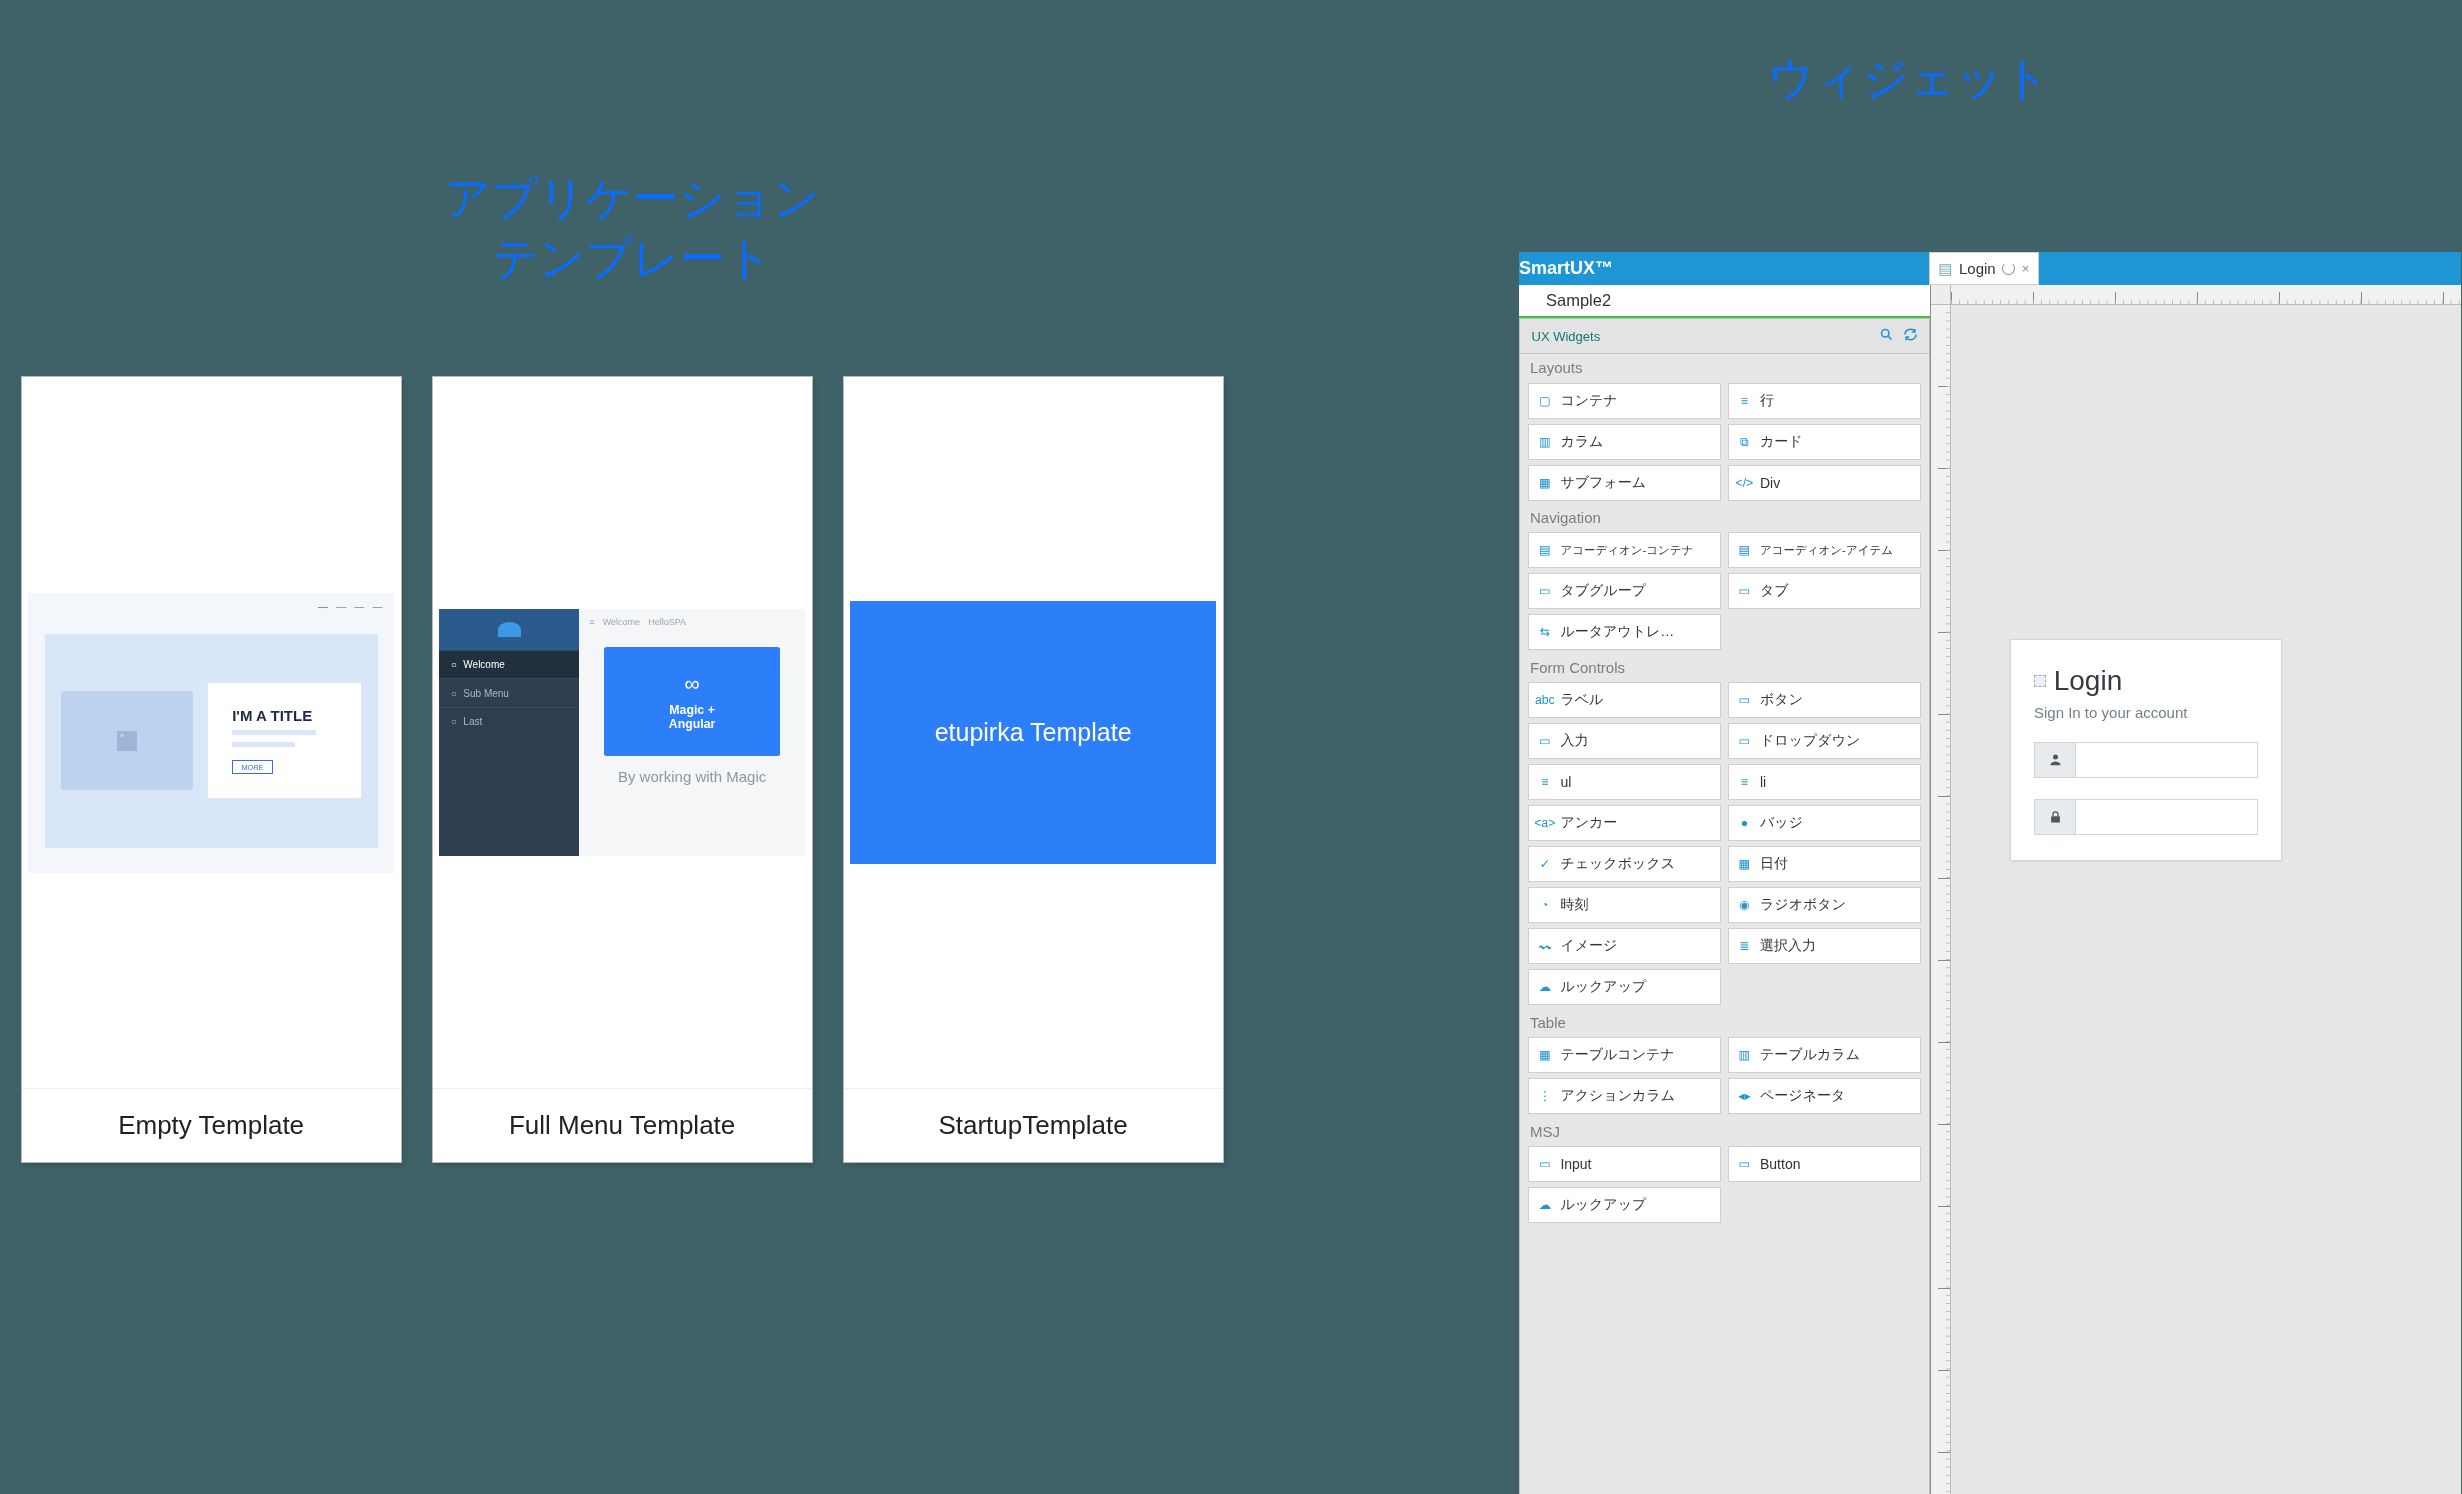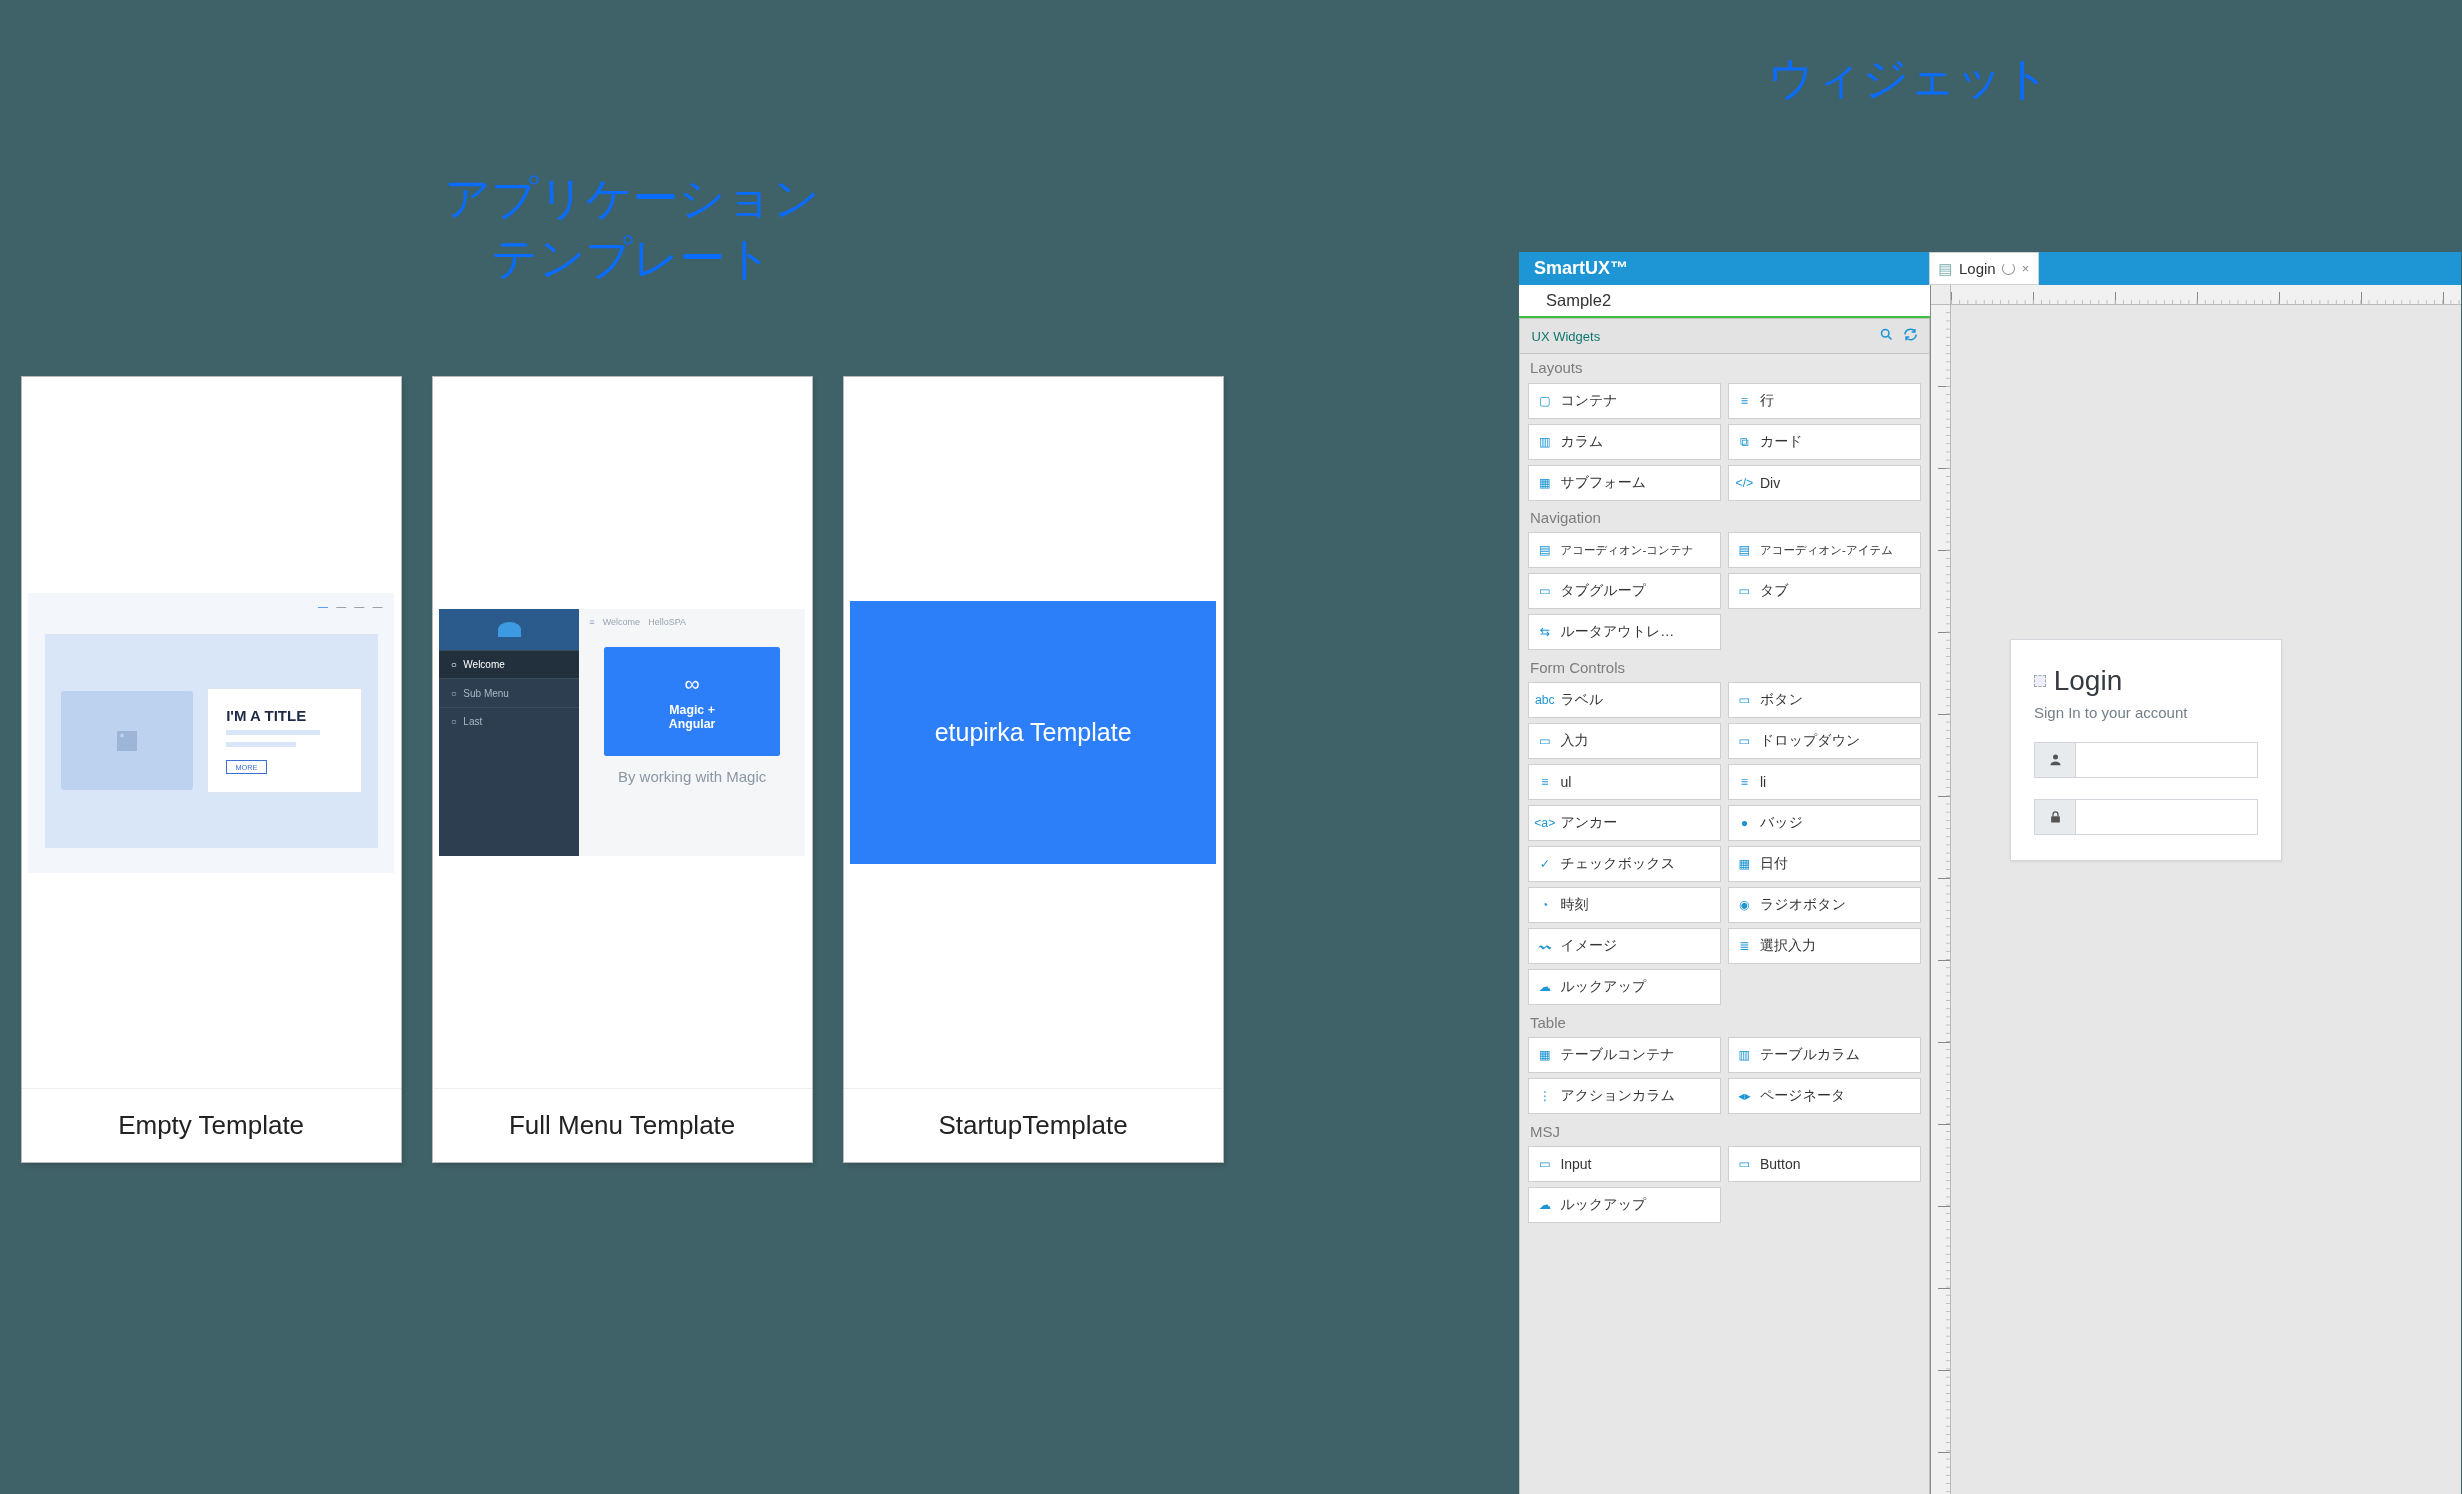--- a/index.html
+++ b/index.html
@@ -10,40 +10,40 @@
 .tpl-row{position:absolute;left:20.6px;top:376px;display:flex;gap:30px}
 .tpl-card{width:381px;height:787px;background:#fff;border:0.8px solid #b9b9b9;display:flex;flex-direction:column;box-shadow:1.6px 2.5px 5px rgba(0,0,0,.15)}
 .tpl-preview{flex:1;display:flex;align-items:center;justify-content:center;padding:6.6px}
 .tpl-name{height:74px;display:flex;align-items:center;justify-content:center;font-size:26px;color:#222;border-top:0.8px solid #eee}
 .empty-prev{width:100%;height:280px;background:#f3f7fb;position:relative}
 .empty-prev .tabs{position:absolute;right:11.5px;top:8.2px;display:flex;gap:8.2px;font-size:10px;color:#888}
 .empty-prev .tabs span:first-child{color:#2d7ff9}
 .empty-hero{position:absolute;left:16.5px;right:16.5px;top:41px;bottom:25px;background:#d9e6f7;display:flex;align-items:center;padding:16.5px;gap:15px}
 .empty-hero .ph{width:132px;height:99px;background:#bcd2ef;display:flex;align-items:center;justify-content:center;color:#9db6d8;border-radius:3.3px}
 .empty-hero .ph svg{width:30px;height:30px;fill:#9db6d8}
-.empty-hero .copy{background:#fff;padding:18px;flex:1;box-shadow:0 0 0 0.8px #e0e7f1}
+.empty-hero .copy{background:#fff;padding:24px;flex:1;box-shadow:0 0 0 0.8px #e0e7f1}
 .empty-hero .copy .t{font-weight:700;font-size:15px;color:#1e2b45}
 .empty-hero .copy .s{margin-top:6.6px;height:5px;background:#d9e6f7;width:80%}
 .empty-hero .copy .btn{margin-top:13px;border:0.8px solid #3a6fd8;color:#3a6fd8;font-size:7.4px;padding:1.6px 8.2px;display:inline-block}
 .full-prev{width:100%;height:247px;background:#fff;position:relative}
 .full-prev .side{position:absolute;left:0;top:0;bottom:0;width:140px;background:#2c3e50}
 .full-prev .side .brand{height:41px;background:#2b5a8c;display:flex;align-items:center;justify-content:center}
 .full-prev .side .brand .logo{width:23px;height:15px;background:#3b9ae1;border-radius:50% 50% 0 0}
 .full-prev .side .item{color:#a9b8c7;font-size:10px;padding:8.2px 11.5px;border-top:0.8px solid #3a4b5c;display:flex;align-items:center;gap:6.6px}
 .full-prev .side .item.sel{background:#22303e;color:#fff}
 .full-prev .main{position:absolute;left:140px;right:0;top:0;bottom:0;background:#f4f6f8}
 .full-prev .main .top{height:26px;display:flex;align-items:center;gap:8.2px;font-size:9px;color:#9aa5b1;padding:0 10px}
 .full-prev .main .card{margin:11.5px 25px;background:#2d7ff9;color:#fff;border-radius:2.5px;padding:25px 8.2px;text-align:center}
 .full-prev .main .card .inf{font-size:21.4px}
 .full-prev .main .card .sub{font-size:12.3px;font-weight:600;margin-top:6.6px}
 .full-prev .main .foot{font-size:15px;color:#8b97a4;text-align:center}
 .startup-prev{width:100%;height:263px;background:#2d7ff9;display:flex;align-items:center;justify-content:center;color:#fff;font-size:25px;font-weight:300}
 .editor{position:absolute;left:1519px;top:252px;right:0.8px;bottom:0;background:#8a8a8a}
 .editor-top{height:33px;background:#1e95d4;display:flex;align-items:center}
-.brandbar{color:#fff;font-size:18px;font-weight:600;padding-left:15px;flex:0 0 410px}
+.brandbar{color:#fff;font-size:18px;font-weight:600;flex:0 0 410px}
 .tab{background:#fff;border:0.8px solid #cfcfcf;height:33px;display:flex;align-items:center;gap:6.6px;padding:0 8.2px;font-size:15px;color:#333}
 .tab .fi{color:#7aa}
 .tab .rl{width:13px;height:13px;border:1.6px solid #888;border-top-color:transparent;border-radius:50%}
 .tab .cl{color:#888;font-size:13px}
 .between{position:absolute;left:0;top:33px;width:411px;background:#fff;height:33px;border-bottom:2.5px solid #3cc13c;display:flex;align-items:center;padding:0 27px;font-size:16.5px;color:#333}
 .palette{position:absolute;left:0;top:66px;width:411px;bottom:0;background:#e7e7e7;border:0.8px solid #c2c2c2;overflow:hidden}
 .pal-head{height:35px;background:#e3e3e3;display:flex;align-items:center;justify-content:space-between;padding:0 11.5px;border-bottom:0.8px solid #c7c7c7}
 .pal-head .t{font-size:13px;color:#0f766e}
 .pal-head .ic{display:flex;gap:8.2px;color:#1e95d4;font-size:13px}
 .pal-sect{padding:5px 10px 1.6px;font-size:15px;color:#7d7d7d}

